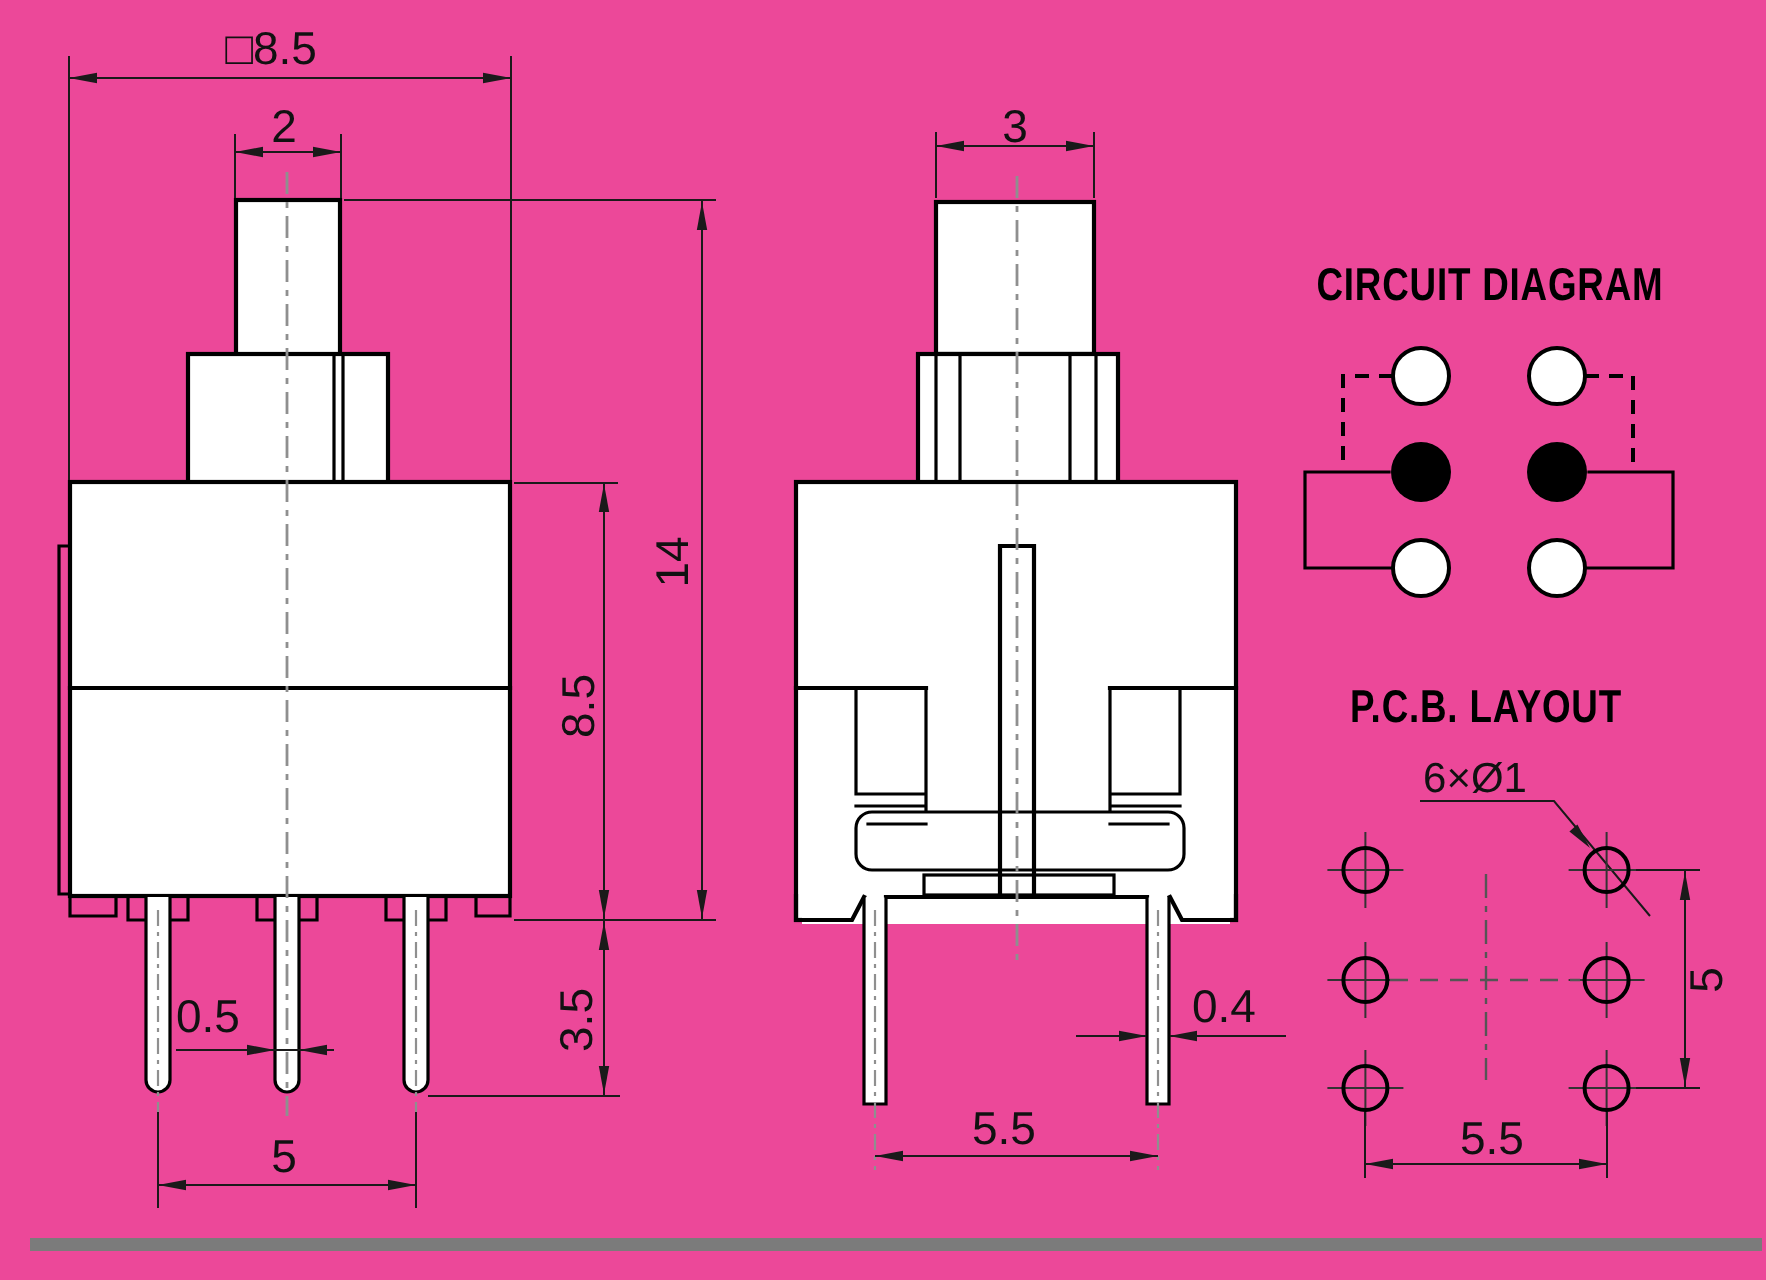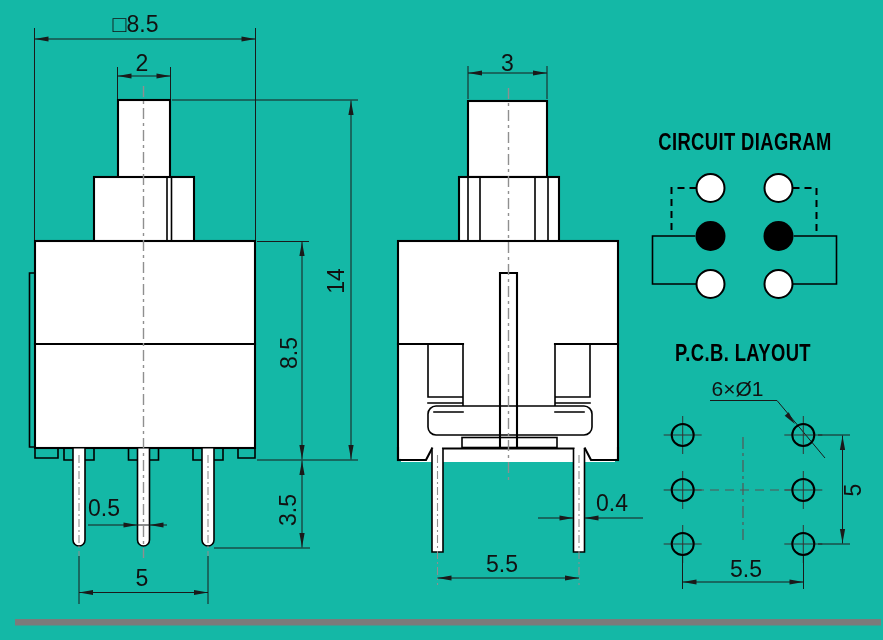--- a/index.html
+++ b/index.html
@@ -1,16 +1,16 @@
 <!DOCTYPE html>
 <html><head>
 <meta charset="utf-8">
 <style>
   html,body{margin:0;padding:0;background:#fff;}
-  #stage{position:relative;width:883px;height:640px;background:#14b8a6;overflow:hidden;
+  #stage{position:relative;width:883px;height:640px;background:#ec4899;overflow:hidden;
          font-family:"Liberation Sans","DejaVu Sans",sans-serif;}
   svg{position:absolute;left:0;top:0;}
   .ln  {stroke:#000;stroke-width:2.1;fill:none;stroke-linecap:square;}
   .lnf {stroke:#000;stroke-width:2.1;fill:#fff;stroke-linecap:square;}
   .ln2 {stroke:#000;stroke-width:1.6;fill:none;stroke-linecap:square;}
   .ln2f{stroke:#000;stroke-width:1.6;fill:#fff;stroke-linecap:square;}
   .dim {stroke:#1a1a1a;stroke-width:1;fill:none;}
   .cl  {stroke:#8f8f8f;stroke-width:1.4;fill:none;stroke-dasharray:11 4 3 4;}
   .cl2 {stroke:#8f8f8f;stroke-width:1.1;fill:none;stroke-dasharray:8 3 2 3;}
   .arr {fill:#1a1a1a;stroke:none;}

